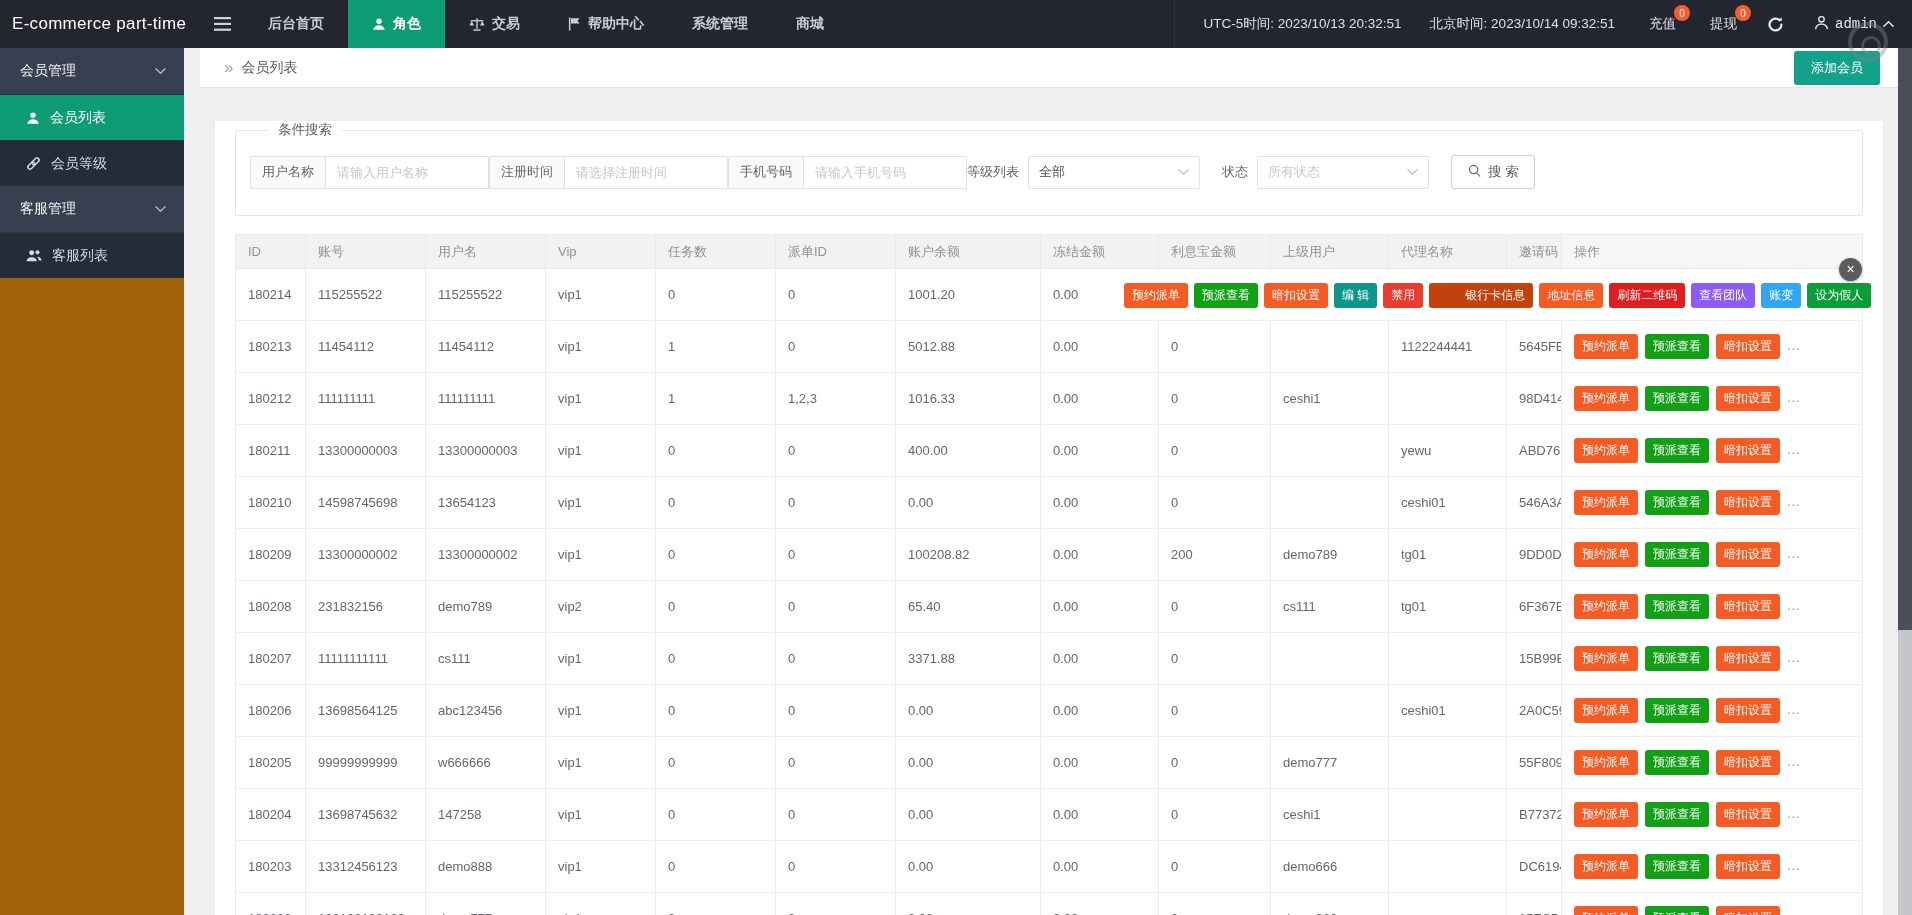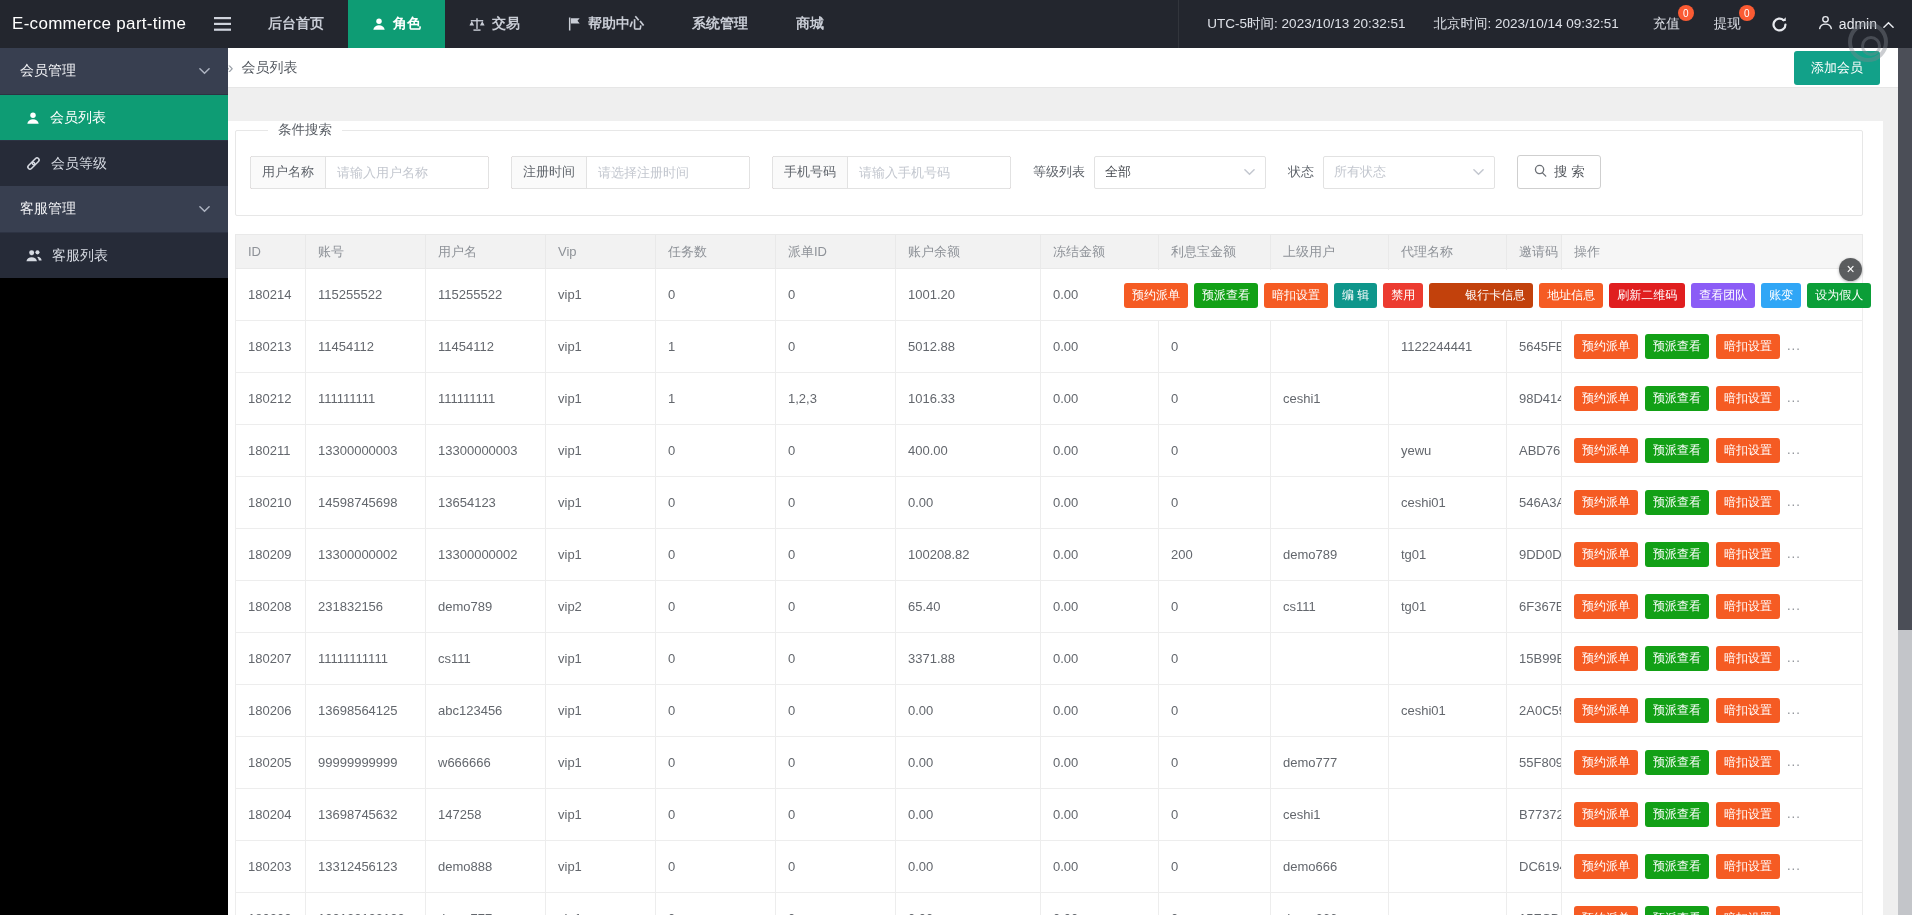--- a/index.html
+++ b/index.html
@@ -12,44 +12,44 @@
 .nav-toggle { width:44px; display:flex; align-items:center; justify-content:center; color:#cfd3dc; cursor:pointer; }
 .nav-menu { display:flex; align-items:stretch;font-weight:bold; }
 .nav-item { display:flex; align-items:center; gap:7px; padding:0 24px; color:#c9cdd6; font-size:14px; cursor:pointer; white-space:nowrap; }
 .nav-item .mi { display:flex; align-items:center; }
 .nav-item.active { background:#0e9c74; color:#ffffff; }
 .nav-right { margin-left:auto; display:flex; align-items:center; padding-right:18px; border-left:1px solid rgba(255,255,255,.07); }
 .nav-time { color:#dde0e7; font-size:13.5px; margin-left:28px; white-space:nowrap; }
 .nav-link { position:relative; color:#dde0e7; font-size:13.5px; margin-left:34px; cursor:pointer; white-space:nowrap; }
 .badge { position:absolute; top:-10px; right:-14px; min-width:16px; height:16px; border-radius:9px; background:#fb5b33; color:#fff; font-size:10px; font-style:normal; display:flex; align-items:center; justify-content:center; padding:0 4px; }
 .nav-refresh { margin-left:30px; color:#e8eaef; cursor:pointer; display:flex; align-items:center; }
-.nav-user { margin-left:30px; display:flex; align-items:center; gap:6px; color:#e8eaef; font-size:14px; cursor:pointer; }
-
-
-.sidebar { position:absolute; top:48px; left:0; width:228px; bottom:0; background:#000000; z-index:30; }
+.nav-user { margin-left:30px; display:flex; align-items:center; gap:6px; color:#e8eaef; font-size:14px; cursor:pointer;font-family:Liberation Mono, monospace; }
+
+
+.sidebar { position:absolute; top:48px; left:0; width:184px; bottom:0; background:#a16207; z-index:30; }
 .side-group-header { height:46px; display:flex; align-items:center; padding:0 18px 0 20px; color:#f2f3f6; font-size:14px; background:#383f50; cursor:pointer; }
 .side-group-header .chev { margin-left:auto; color:#aeb4c2; display:flex; }
 .side-item { height:46px; display:flex; align-items:center; gap:10px; padding-left:26px; color:#d6dae2; font-size:14px; background:#262b38; cursor:pointer; border-top:1px solid #2d3343; }
 .side-item.active { background:#0e9c74; color:#fff; }
 .side-item .si { display:flex; align-items:center; }
 
 
 .content { position:absolute; top:48px; left:200px; right:14px; bottom:0; background:#efefef; overflow:hidden; }
 .crumb-bar { height:40px; background:#ffffff; border-bottom:1px solid #e6e6e6; display:flex; align-items:center; padding:0 18px 0 24px; }
 .crumb-arrows { color:#9aa0a8; font-size:17px; margin-right:8px; }
 .crumb-text { color:#555a61; font-size:14px; }
 .add-btn { margin-left:auto; background:#12a189; color:#fff; border:none; border-radius:3px; font-size:13px; padding:8px 17px; cursor:pointer; font-family:inherit; }
 
 .panel { background:#ffffff; margin:15px; height:860px; padding:0 20px; }
 
 
 .search-fieldset { border:1px solid #e7e7e7; border-radius:2px; margin-top:33px; padding:12px 14px 26px 14px; }
 .search-fieldset legend { margin-left:18px; padding:0 10px; font-size:13.5px; color:#585d64; }
 .search-row { display:flex; align-items:center; margin-top:4px; }
-.input-group { display:flex; align-items:stretch; border:1px solid #e2e2e2; border-radius:2px; height:33px; margin-right:22px; background:#7f1d1d;justify-content:flex-end; }
+.input-group { display:flex; align-items:stretch; border:1px solid #e2e2e2; border-radius:2px; height:33px; background:#7f1d1d;justify-content:flex-end; }
 .addon { background:#fafafa; border-right:1px solid #e2e2e2; display:flex; align-items:center; padding:0 11px; font-size:13px; color:#5f646b; white-space:nowrap; }
 .input-group input { border:none; outline:none; width:162px; padding:0 11px; font-size:13px; color:#333; font-family:inherit; }
 .input-group input::placeholder { color:#c3c7cf; }
 .select-group { display:flex; align-items:center; margin-right:22px; }
 .sel-label { font-size:13px; color:#5f646b; margin-right:9px; white-space:nowrap; }
 .select-box { width:172px; height:33px; border:1px solid #e2e2e2; border-radius:2px; display:flex; align-items:center; padding:0 10px; cursor:pointer; background:#fff; }
 .sel-value { font-size:13px; color:#45494f; }
 .sel-value.muted { color:#c3c7cf; }
 .select-box .chev { margin-left:auto; color:#c3c7cf; display:flex; }
 .search-btn { display:flex; align-items:center; gap:6px; height:34px; padding:0 15px; background:#fff; border:1px solid #cfcfcf; border-radius:3px; font-size:13.5px; color:#55595f; cursor:pointer; font-family:inherit; }

